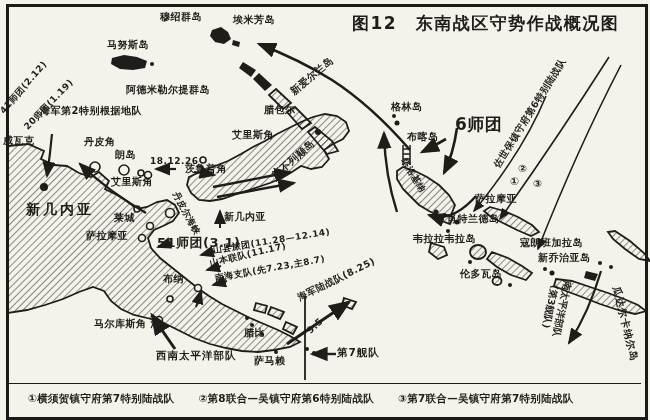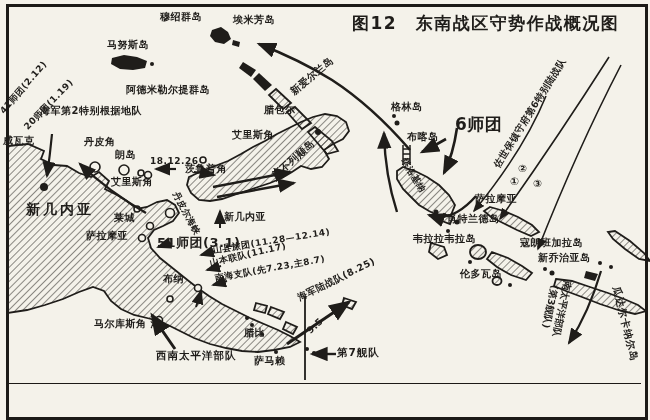--- a/index.html
+++ b/index.html
@@ -196,14 +196,19 @@
   <div class="lbl mark" style="left:510px;top:176px">①</div>
   <div class="lbl mark" style="left:518px;top:163px">②</div>
   <div class="lbl mark" style="left:533px;top:178px">③</div>
 
   <div id="sopac">
     <div>南太平洋部队</div>
     <div>(第3舰队)</div>
   </div>
   <div id="guadal">瓜达尔卡纳尔岛</div>
 
+  <div id="legend">
+    <span>①横须贺镇守府第7特别陆战队</span>
+    <span>②第8联合—吴镇守府第6特别陆战队</span>
+    <span>③第7联合—吴镇守府第7特别陆战队</span>
+  </div>
 
 </div>
 
 </body></html>

